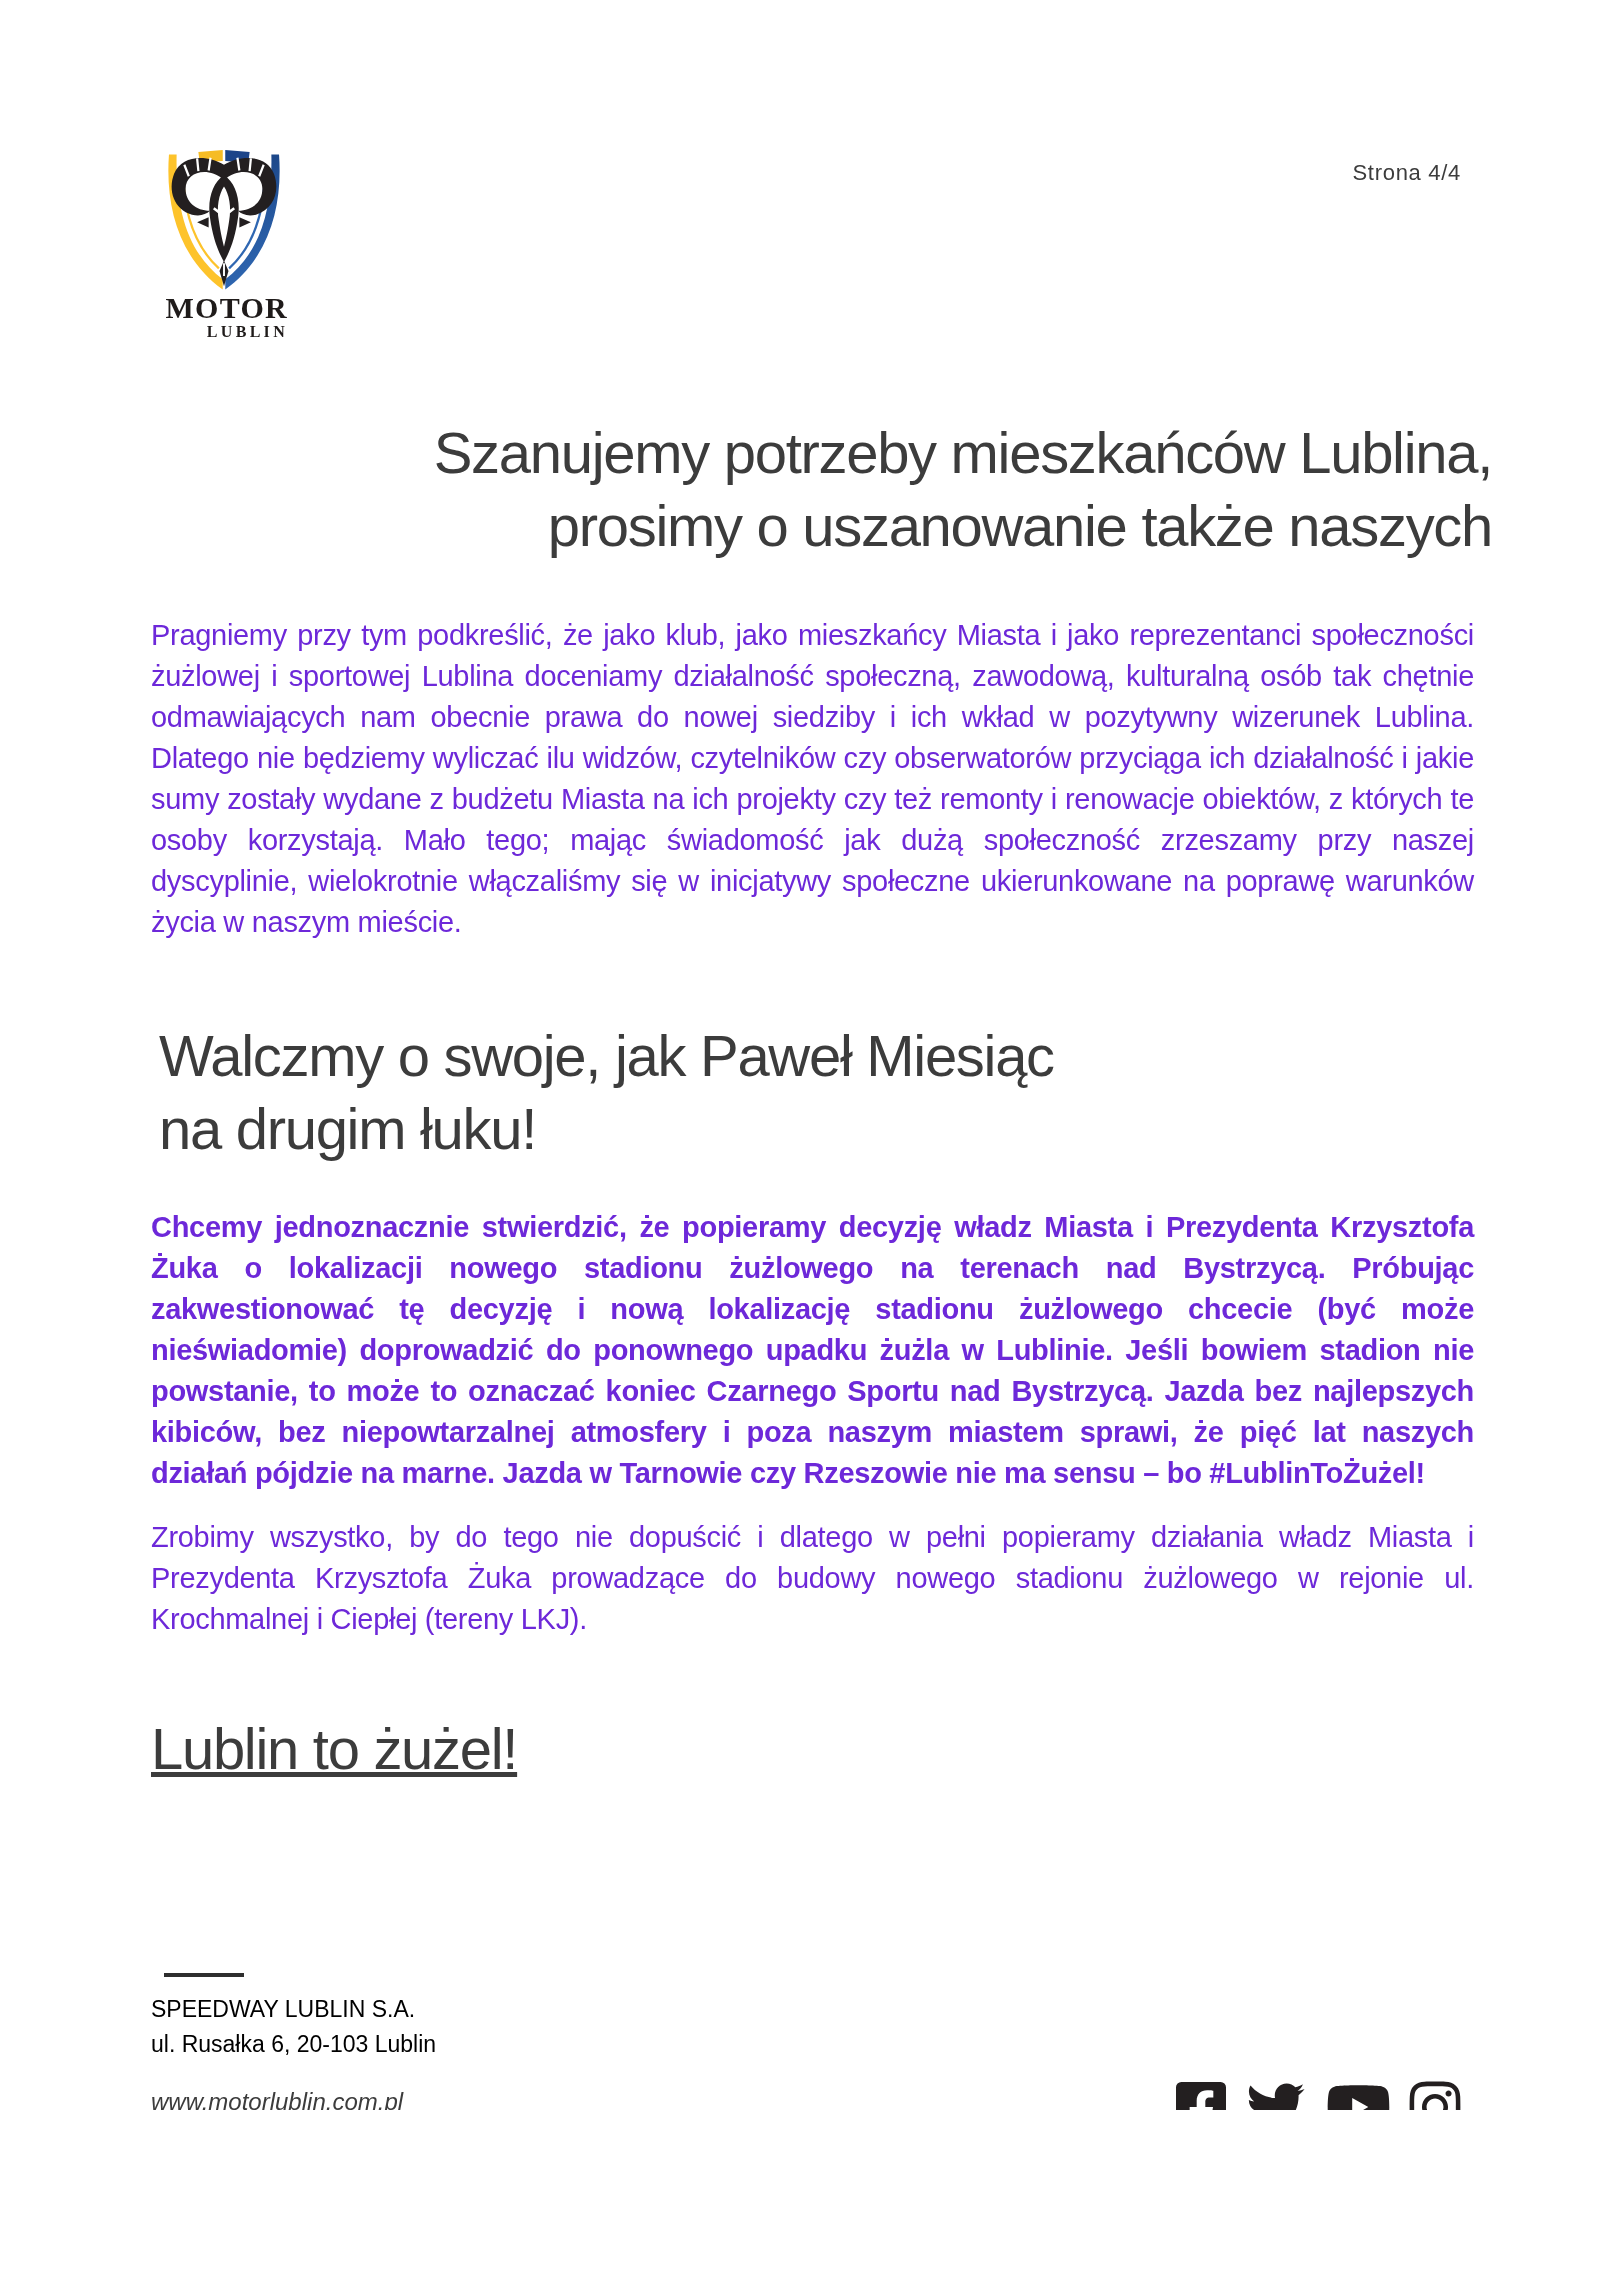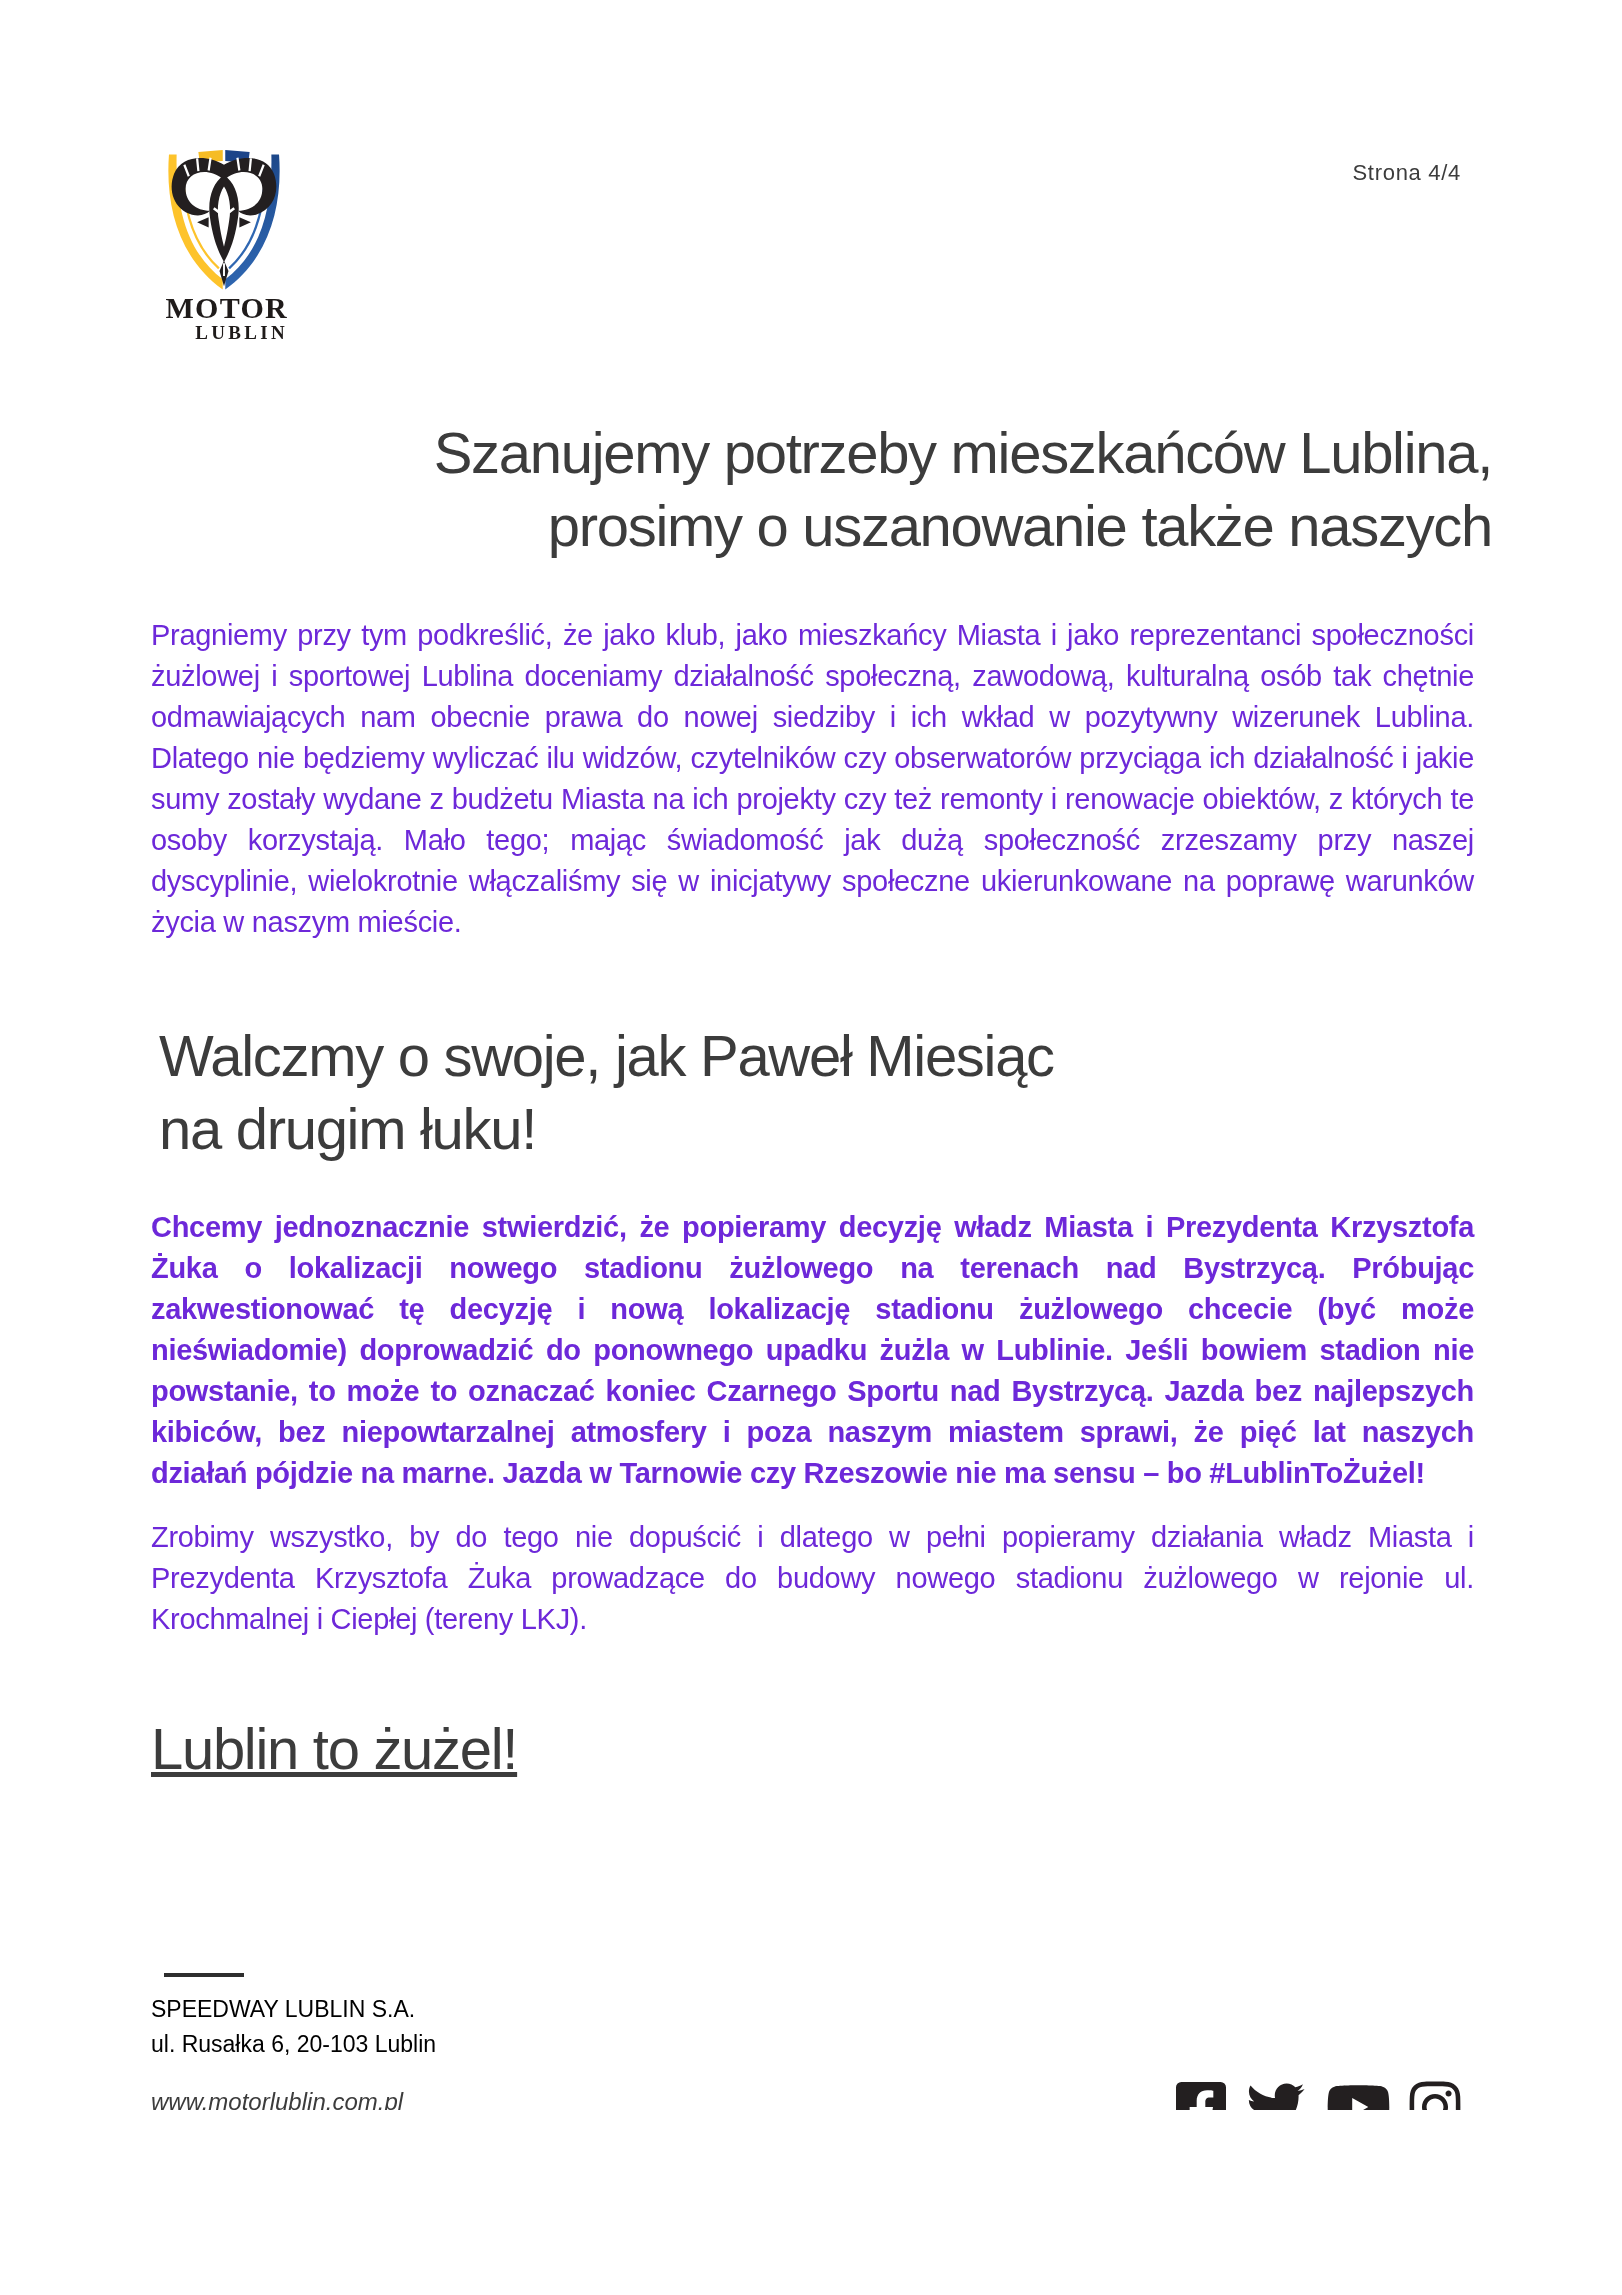--- a/index.html
+++ b/index.html
@@ -24,21 +24,21 @@
   .logo-wrap { left: 160px; top: 149px; width: 128px; text-align: right; }
   .logo-shield { display: block; width: 128px; height: 148px; }
   .logo-name {
     margin-top: -3.9px;
     font-family: "Liberation Serif", serif;
     font-weight: 700; font-size: 30px; letter-spacing: 1.3px; color: #1f1b1a;
     line-height: 1.0;
   }
   .logo-city {
     font-family: "Liberation Serif", serif;
-    font-weight: 700; font-size: 19px; letter-spacing: 3.3px; color: #1f1b1a;
+    font-weight: 700; font-size: 16px; letter-spacing: 3.3px; color: #1f1b1a;
     line-height: 1.1;
   }
 
   
   .heading {
     left: 151px; width: 1341px;
     font-size: 58px; line-height: 73px; font-weight: 400;
     letter-spacing: -1.3px; color: #3c3c3c;
     white-space: pre-line;
   }

